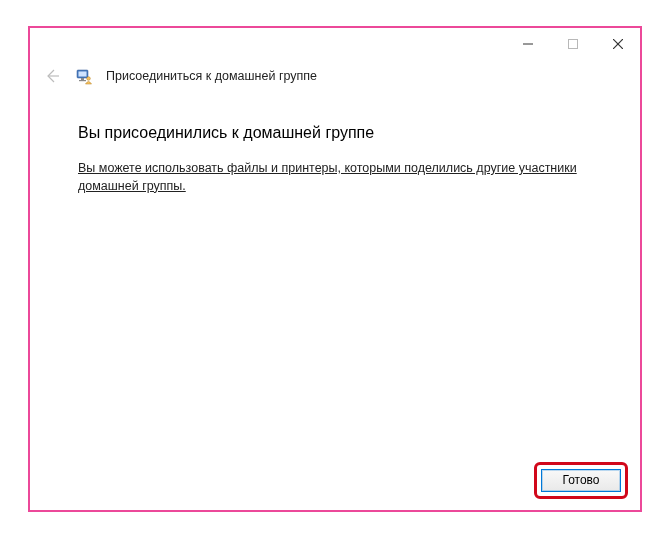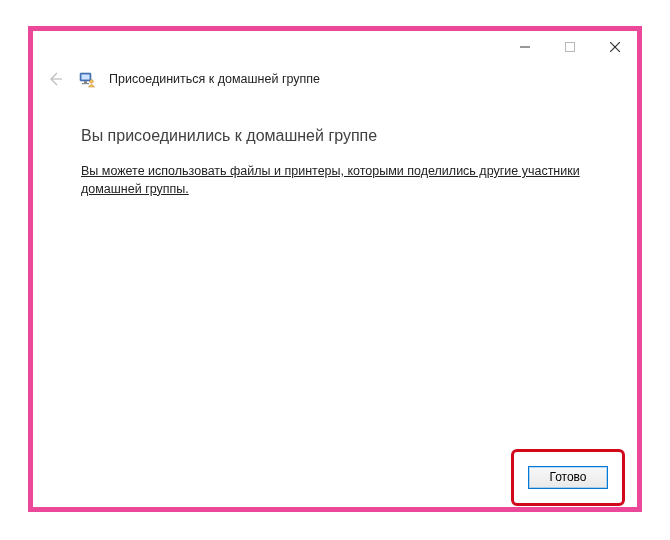--- a/index.html
+++ b/index.html
@@ -9,21 +9,21 @@
     width: 670px;
     height: 540px;
     position: relative;
   }
   .window {
     position: absolute;
     left: 28px;
     top: 26px;
     width: 614px;
     height: 486px;
-    border: 5px solid #ec4899;
+    border: 2px solid #ec4899;
     background: #fff;
     display: flex;
     flex-direction: column;
   }
   .titlebar {
     height: 32px;
     display: flex;
     justify-content: flex-end;
     align-items: center;
   }
@@ -62,21 +62,21 @@
   .header-title {
     font-size: 12.5px;
     color: #222;
   }
   .content {
     flex: 1;
     padding: 32px 40px 20px 48px;
   }
   .heading {
     font-size: 16px;
-    color: #404040;
+    color: #000000;
     font-weight: 400;
     margin-bottom: 18px;
   }
   .body-text {
     font-size: 12.5px;
     color: #222;
     line-height: 1.4;
     max-width: 520px;
     text-decoration: underline;
   }
@@ -84,21 +84,21 @@
     height: 50px;
     display: flex;
     justify-content: flex-end;
     align-items: center;
     padding-right: 12px;
     padding-bottom: 10px;
   }
   .done-wrap {
     border: 3px solid #d1071a;
     border-radius: 6px;
-    padding: 14px;
+    padding: 4px;
   }
   .done-btn {
     min-width: 80px;
     height: 23px;
     font-size: 12px;
     color: #000;
     background: linear-gradient(#f8f8f8,#e9e9e9);
     border: 1px solid #0078d7;
     box-shadow: inset 0 0 0 1px rgba(0,120,215,.25);
     padding: 0 16px;

